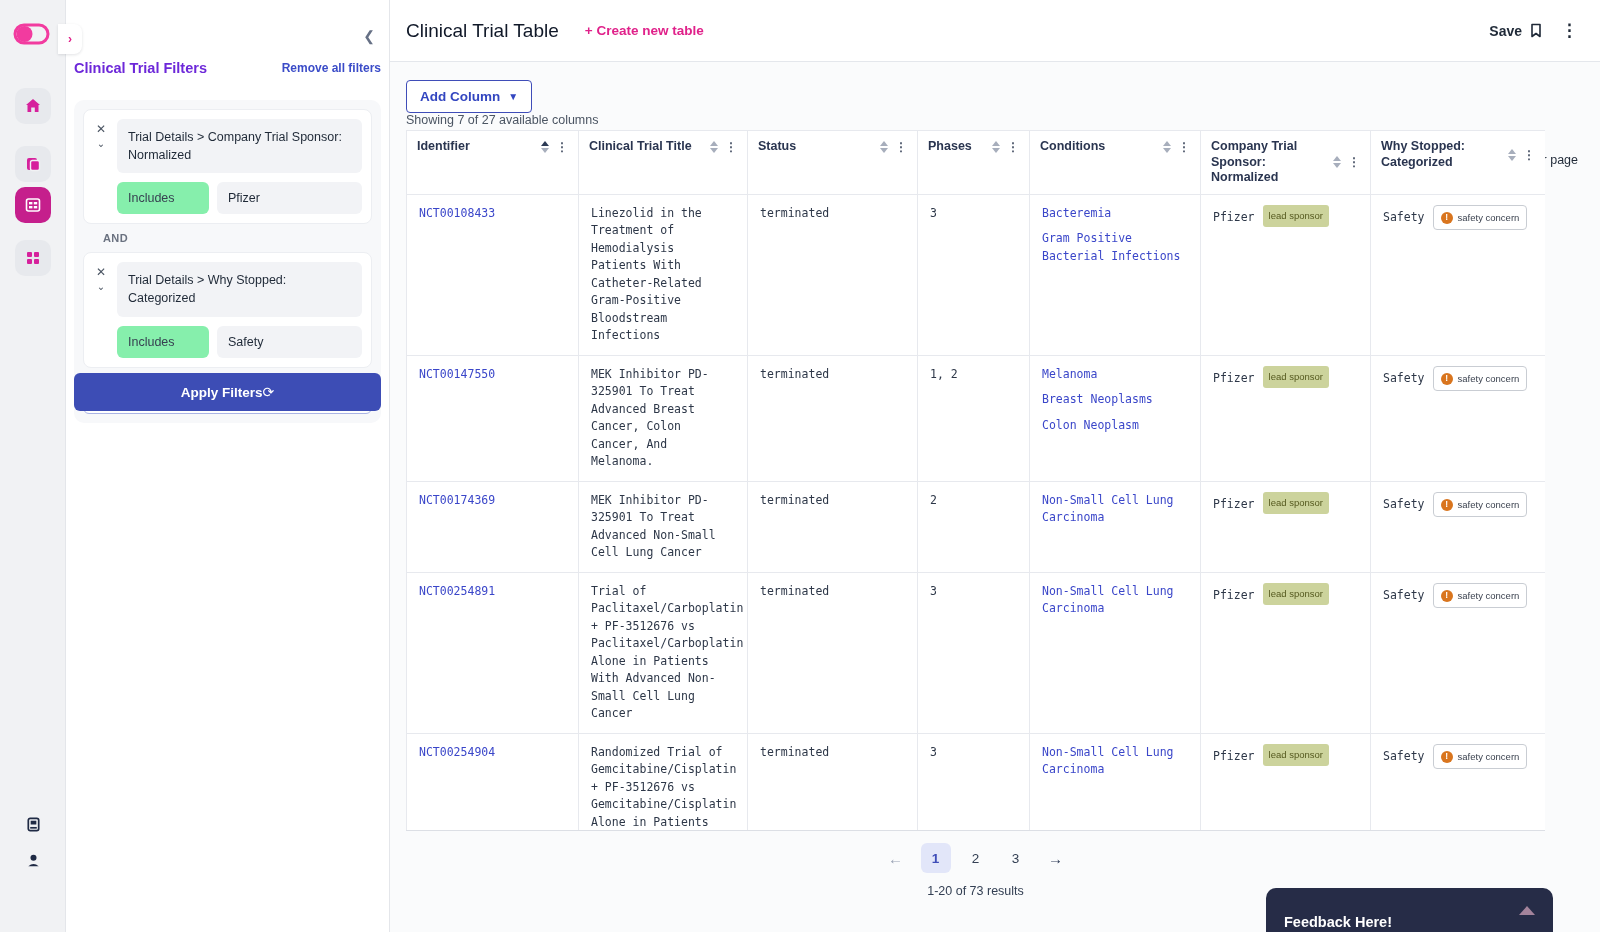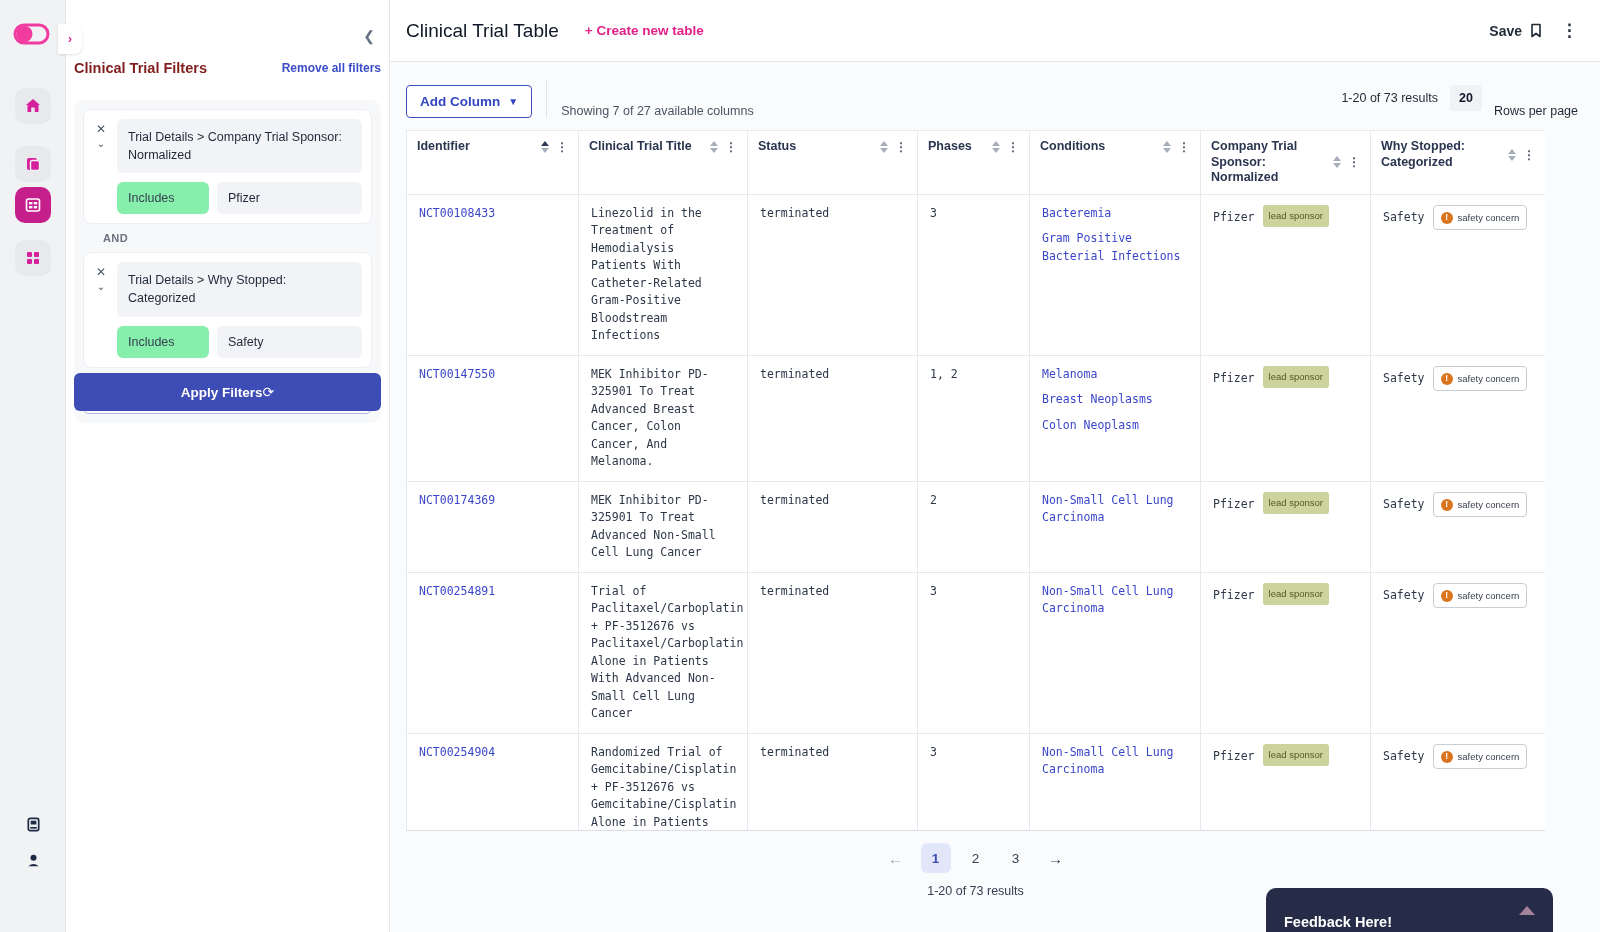--- a/index.html
+++ b/index.html
@@ -14,21 +14,21 @@
   .rail-ico { width:18px; height:18px; display:block; }
   .rail-bottom { position:absolute; left:21px; width:24px; height:24px; display:flex; align-items:center; justify-content:center; cursor:pointer; }
 
   
   .expand-tab { position:absolute; left:58px; top:24px; width:24px; height:30px; background:#ffffff; border-radius:0 8px 8px 0; box-shadow:0 1px 3px rgba(16,24,40,.12); display:flex; align-items:center; justify-content:center; color:#e0218a; font-size:12px; font-weight:bold; z-index:6; cursor:pointer; }
 
   
   .panel { position:absolute; left:66px; top:0; width:324px; height:932px; background:#ffffff; border-right:1px solid #e4e6ea; }
   .panel-collapse { position:absolute; right:14px; top:28px; color:#667085; font-size:14px; cursor:pointer; }
   .panel-title-row { position:absolute; left:8px; right:8px; top:60px; display:flex; align-items:center; justify-content:space-between; }
-  .panel-title { font-size:14.5px; font-weight:bold; color:#7f1d1d; }
+  .panel-title { font-size:14.5px; font-weight:bold; color:#6d28d9; }
   .remove-all { font-size:12px; font-weight:bold; color:#3b4cc8; cursor:pointer; }
   .filter-wrap { position:absolute; left:8px; right:8px; top:100px; background:#f7f8fa; border-radius:10px; padding:9px; }
   .filter-card { background:#ffffff; border:1px solid #eceef2; border-radius:8px; padding:9px; }
   .fc-row { display:flex; gap:8px; }
   .fc-icons { width:16px; display:flex; flex-direction:column; align-items:center; gap:4px; padding-top:4px; color:#4b5563; }
   .fc-x { font-size:12px; line-height:1; cursor:pointer; }
   .fc-chev { font-size:10px; line-height:1; cursor:pointer; color:#4b5563; }
   .fc-field { flex:1; background:#f2f3f6; border-radius:6px; padding:9px 11px; font-size:12.5px; color:#1f2937; line-height:1.45; cursor:pointer; }
   .fc-row2 { display:flex; gap:8px; margin-top:9px; padding-left:24px; }
   .fc-op { width:92px; background:#86efac; border-radius:6px; padding:9px 11px; font-size:12.5px; color:#374151; cursor:pointer; }
@@ -40,21 +40,21 @@
 
   
   .main { position:absolute; left:390px; top:0; right:0; height:932px; background:#fafbfc; }
   .main-header { position:absolute; left:0; right:0; top:0; height:62px; background:#ffffff; border-bottom:1px solid #e4e7ec; display:flex; align-items:center; padding:0 22px 0 16px; }
   .page-title { font-size:19px; font-weight:normal; color:#101828; }
   .create-link { margin-left:26px; font-size:13.5px; font-weight:bold; color:#e0218a; cursor:pointer; }
   .header-right { margin-left:auto; display:flex; align-items:center; gap:18px; }
   .save-btn { display:flex; align-items:center; gap:7px; font-size:14px; font-weight:bold; color:#1f2937; cursor:pointer; }
   .kebab-top { font-size:17px; font-weight:bold; color:#1f2937; letter-spacing:0; cursor:pointer; line-height:1; }
 
-  .toolbar { position:absolute; left:16px; right:22px; top:80px; height:38px; display:flex; align-items:flex-end; }
+  .toolbar { position:absolute; left:16px; right:22px; top:80px; height:38px; display:flex; align-items:flex-start;flex-direction:column; }
   .add-col-btn { display:flex; align-items:center; gap:8px; background:#ffffff; border:1px solid #3f4db8; border-radius:4px; padding:8px 13px; font-size:13.5px; font-weight:bold; color:#3346c0; cursor:pointer; }
   .add-col-chev { font-size:10px; }
   .toolbar-sep { width:1px; height:38px; background:#e2e5ea; margin:0 14px 0 14px; }
   .showing { font-size:12.5px; color:#4b5563; }
   .toolbar-right { margin-left:auto; display:flex; align-items:center; gap:12px; }
   .results-count { font-size:12.5px; color:#1f2937; }
   .rpp-value { background:#f1f2f5; border-radius:4px; padding:6px 9px; font-size:12.5px; font-weight:bold; color:#101828; cursor:pointer; }
   .rpp-label { font-size:12.5px; color:#1f2937;margin-top:26px; }
 
   

